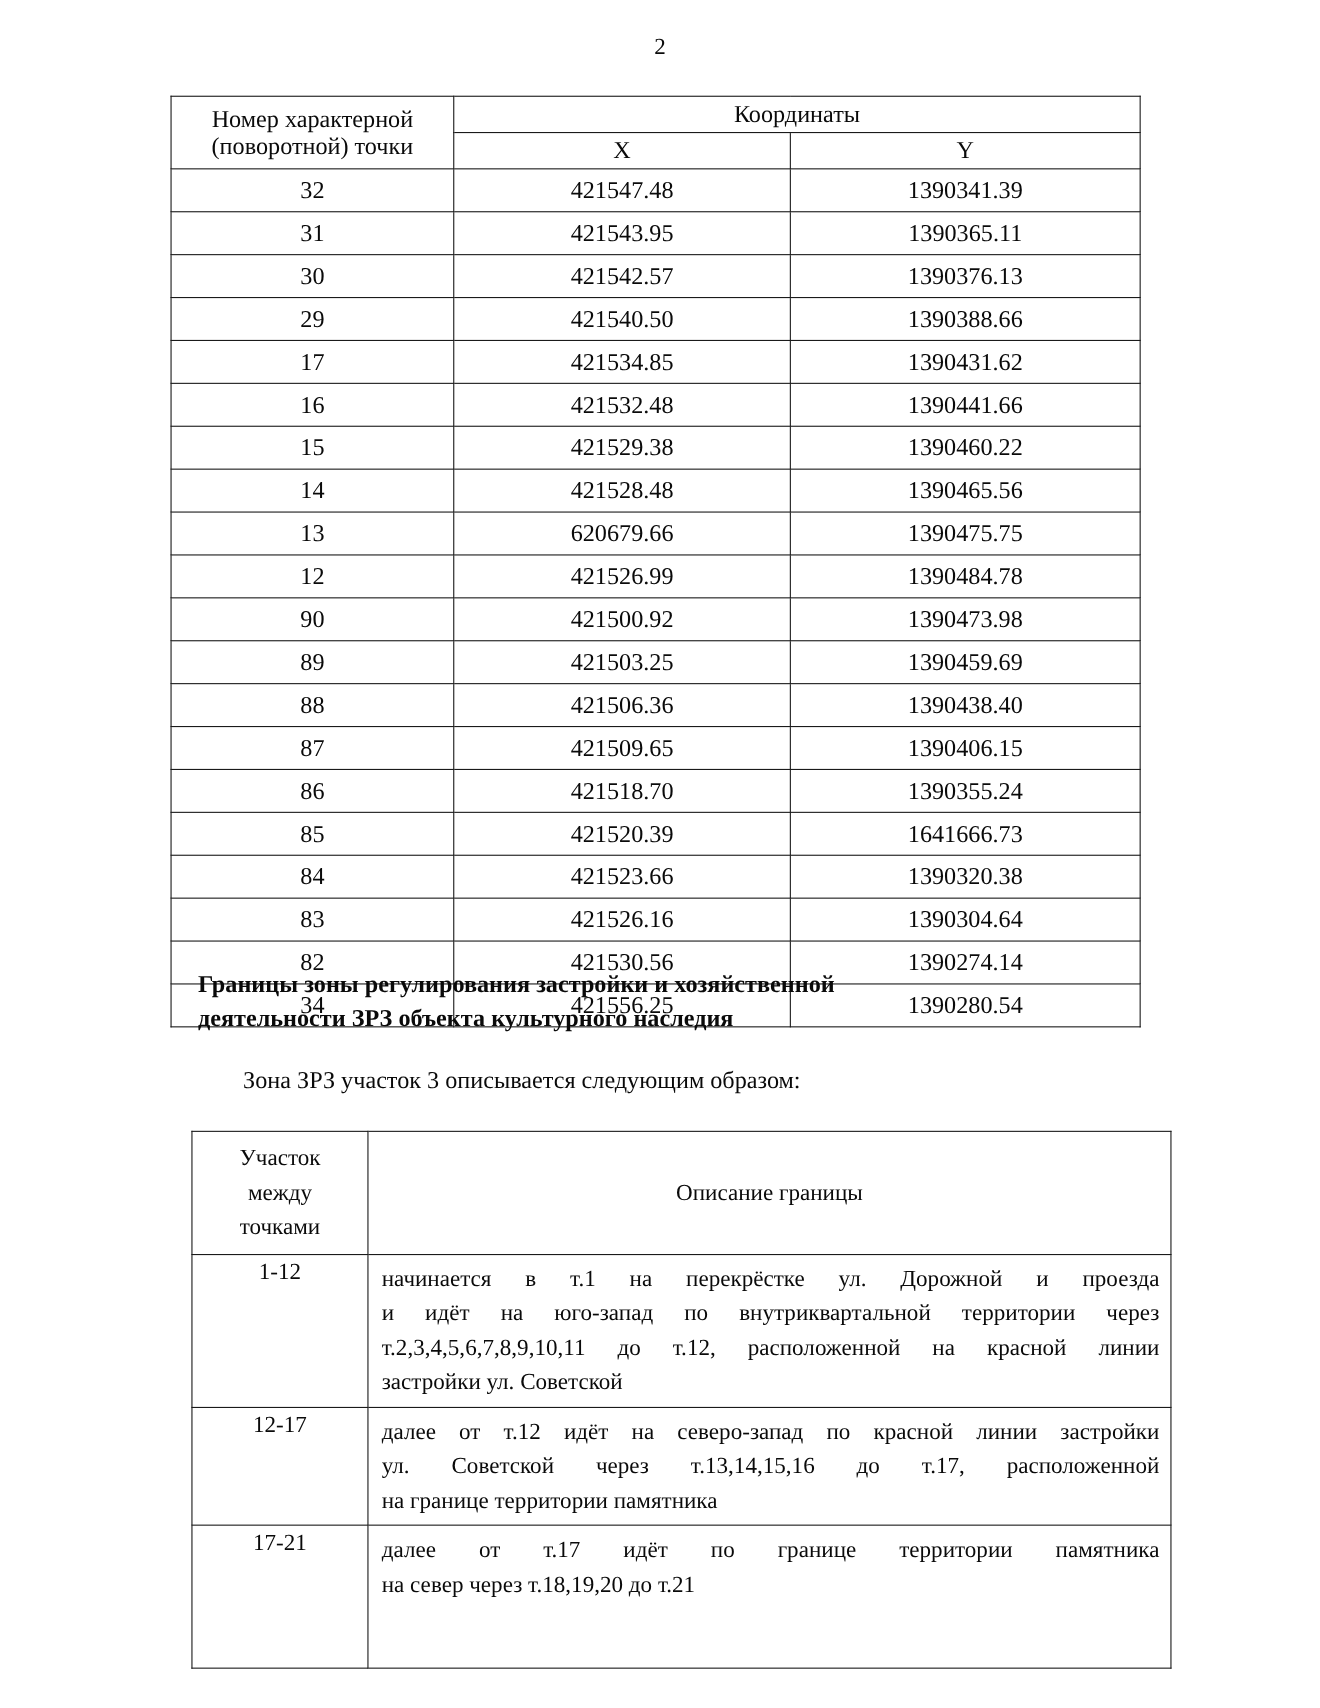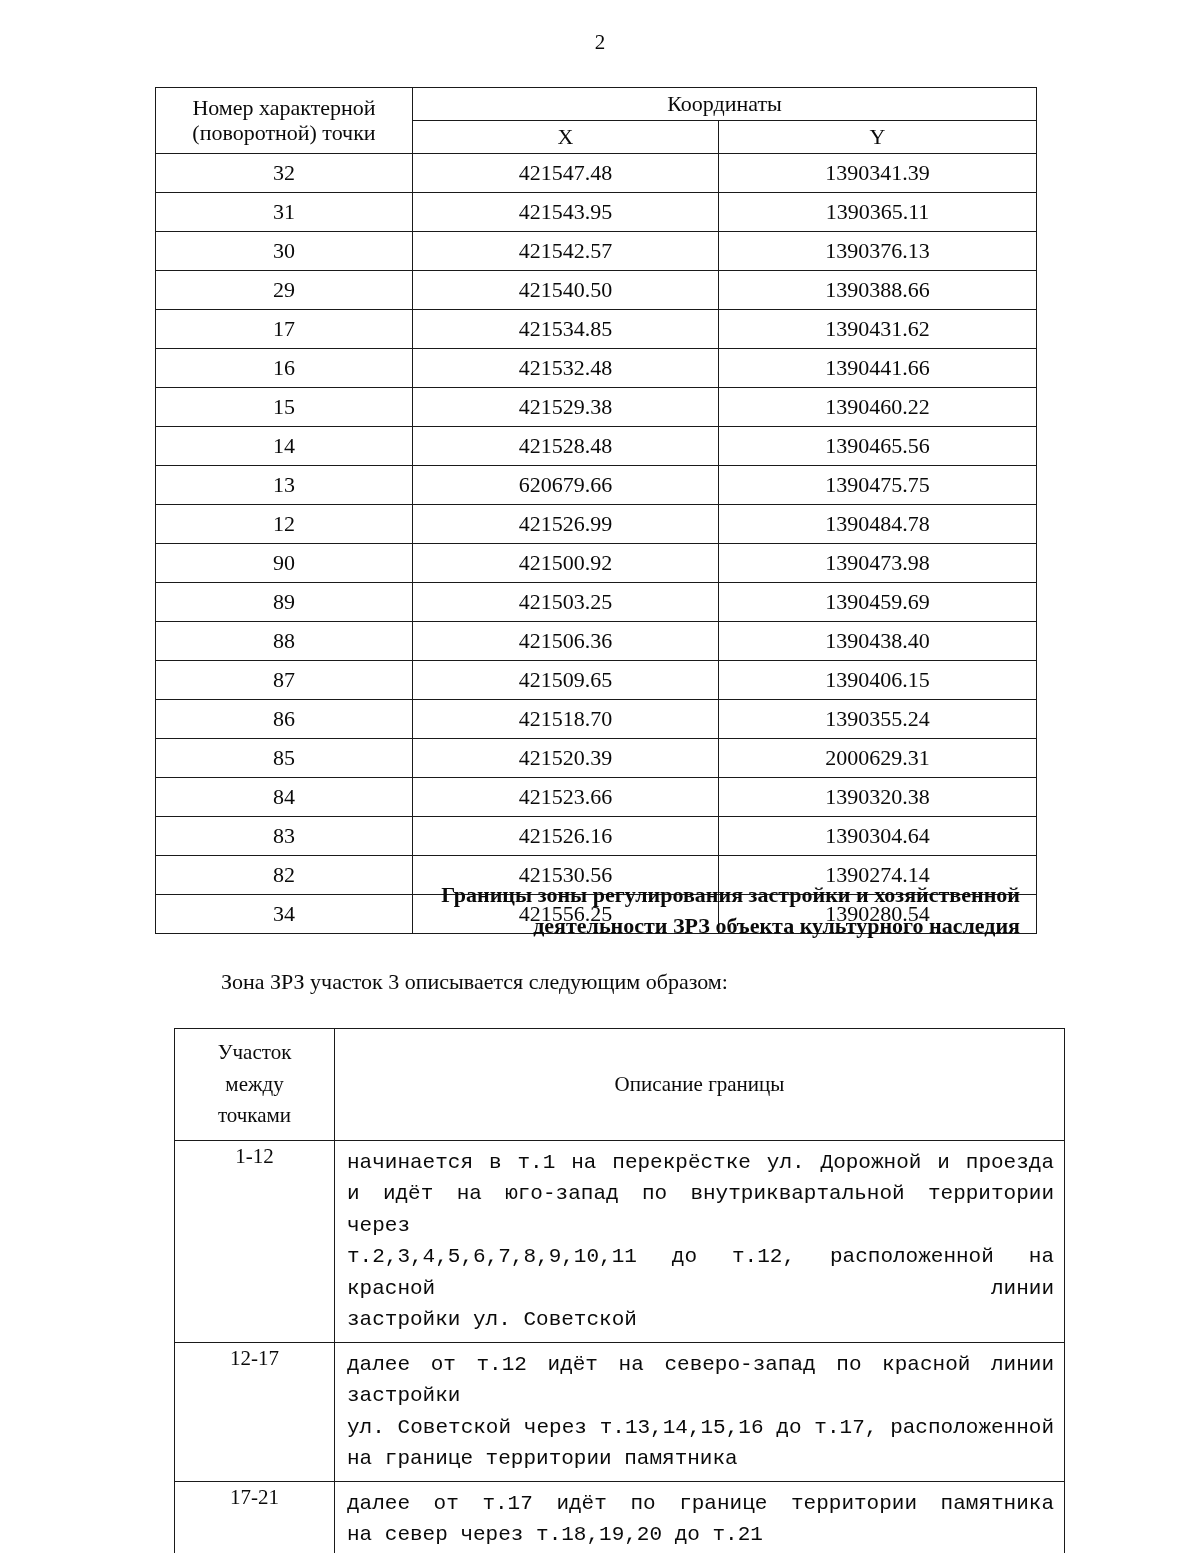--- a/index.html
+++ b/index.html
@@ -62,21 +62,21 @@
   .hdr-point {
     line-height: 1.3;
   }
 
   
   .section-heading {
     position: absolute;
     left: 180px;
     top: 879px;
     width: 840px;
-    text-align: right;
+    text-align: left;
     font-weight: bold;
     font-size: 22px;
     line-height: 1.42;
   }
 
   
   .intro-line {
     position: absolute;
     left: 155px;
     top: 968px;
@@ -122,21 +122,20 @@
   }
   table.desc td.seg-cell {
     text-align: center;
     padding: 0 4px 0 4px;
   }
   table.desc td.text-cell {
     text-align: justify;
     text-align-last: left;
     padding: 6px 10px 6px 12px;
     hyphens: none;
-    font-family: Liberation Mono, monospace;
   }
   td.text-cell .ln {
     display: block;
     text-align: justify;
     text-align-last: justify;
   }
   td.text-cell .ln.last {
     text-align-last: left;
   }
 </style>
@@ -239,21 +238,21 @@
             <td>1390406.15</td>
           </tr>
           <tr>
             <td>86</td>
             <td>421518.70</td>
             <td>1390355.24</td>
           </tr>
           <tr>
             <td>85</td>
             <td>421520.39</td>
-            <td>2000629.31</td>
+            <td>1641666.73</td>
           </tr>
           <tr>
             <td>84</td>
             <td>421523.66</td>
             <td>1390320.38</td>
           </tr>
           <tr>
             <td>83</td>
             <td>421526.16</td>
             <td>1390304.64</td>

